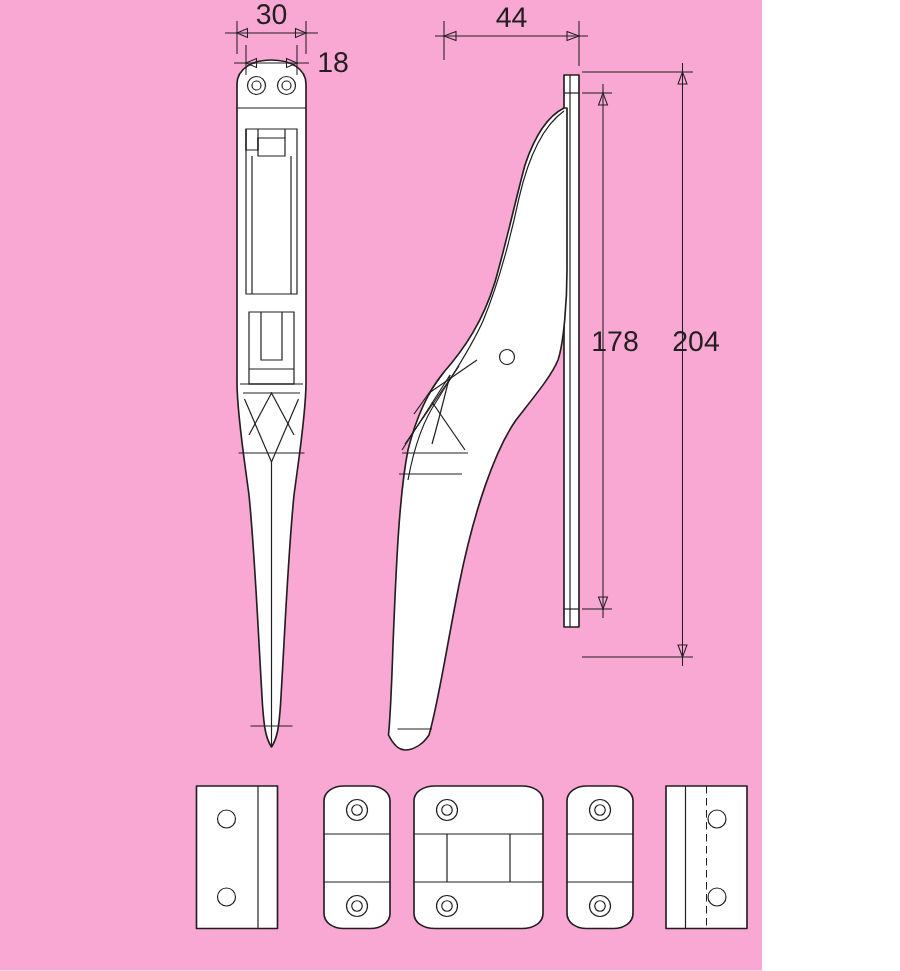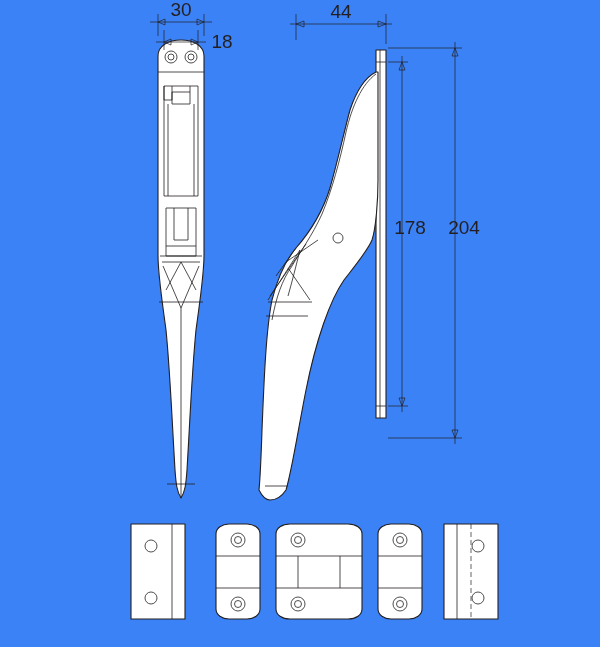--- a/index.html
+++ b/index.html
@@ -5,23 +5,23 @@
   html, body {
     margin: 0;
     padding: 0;
     background: #ffffff;
   }
   body {
     font-family: "Liberation Sans", sans-serif;
   }
   #canvas {
     position: relative;
-    width: 600px;
+    width: 508px;
     height: 647px;
-    background: #3b82f6;
+    background: #f9a8d4;
     overflow: hidden;
   }
   svg.drawing {
     position: absolute;
     left: 0;
     top: 0;
     width: 600px;
     height: 647px;
   }
   .ln {

